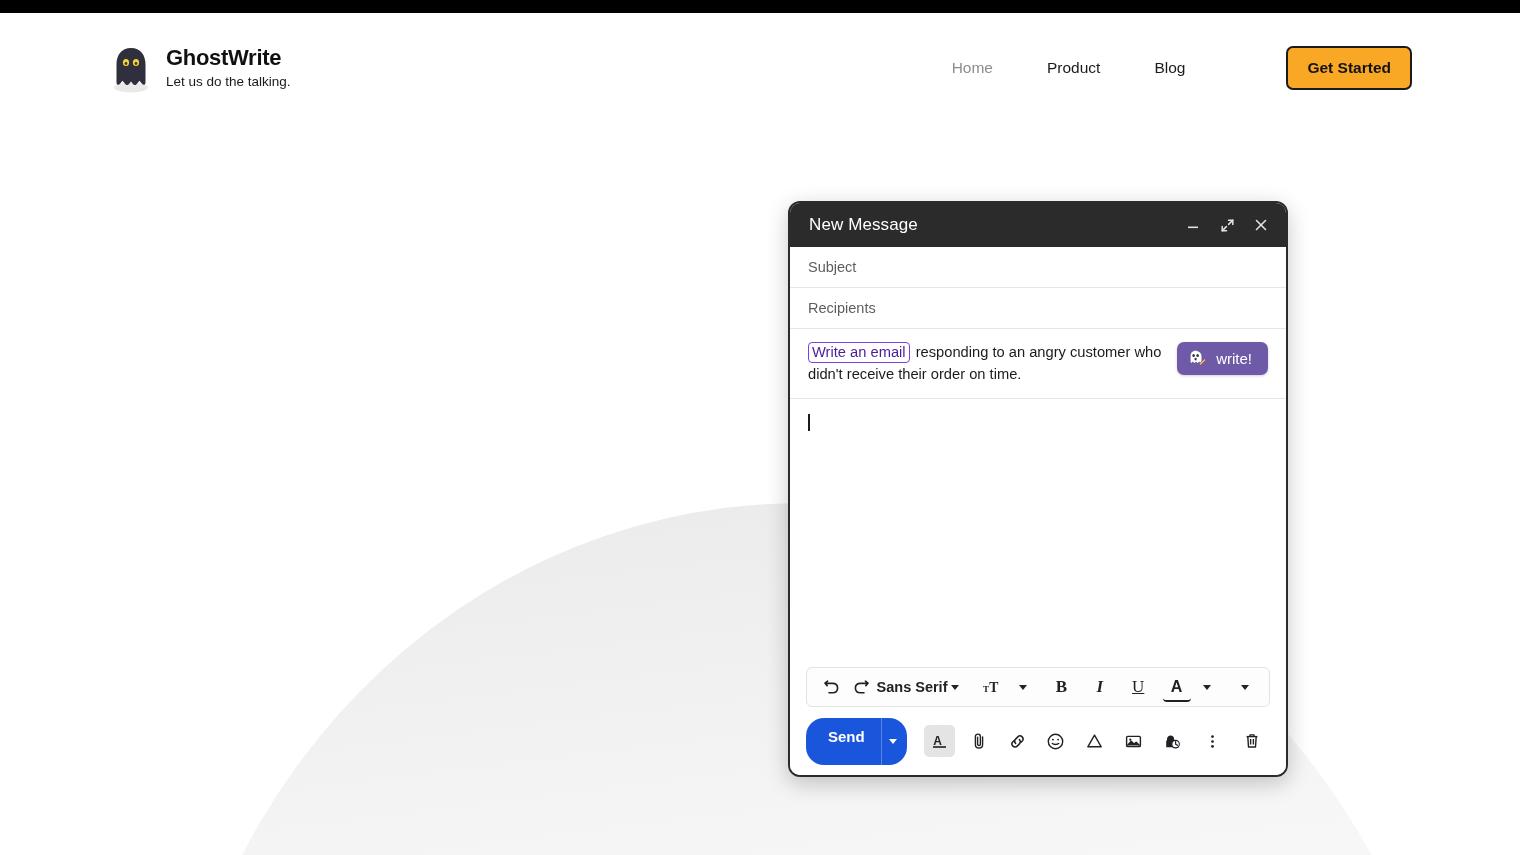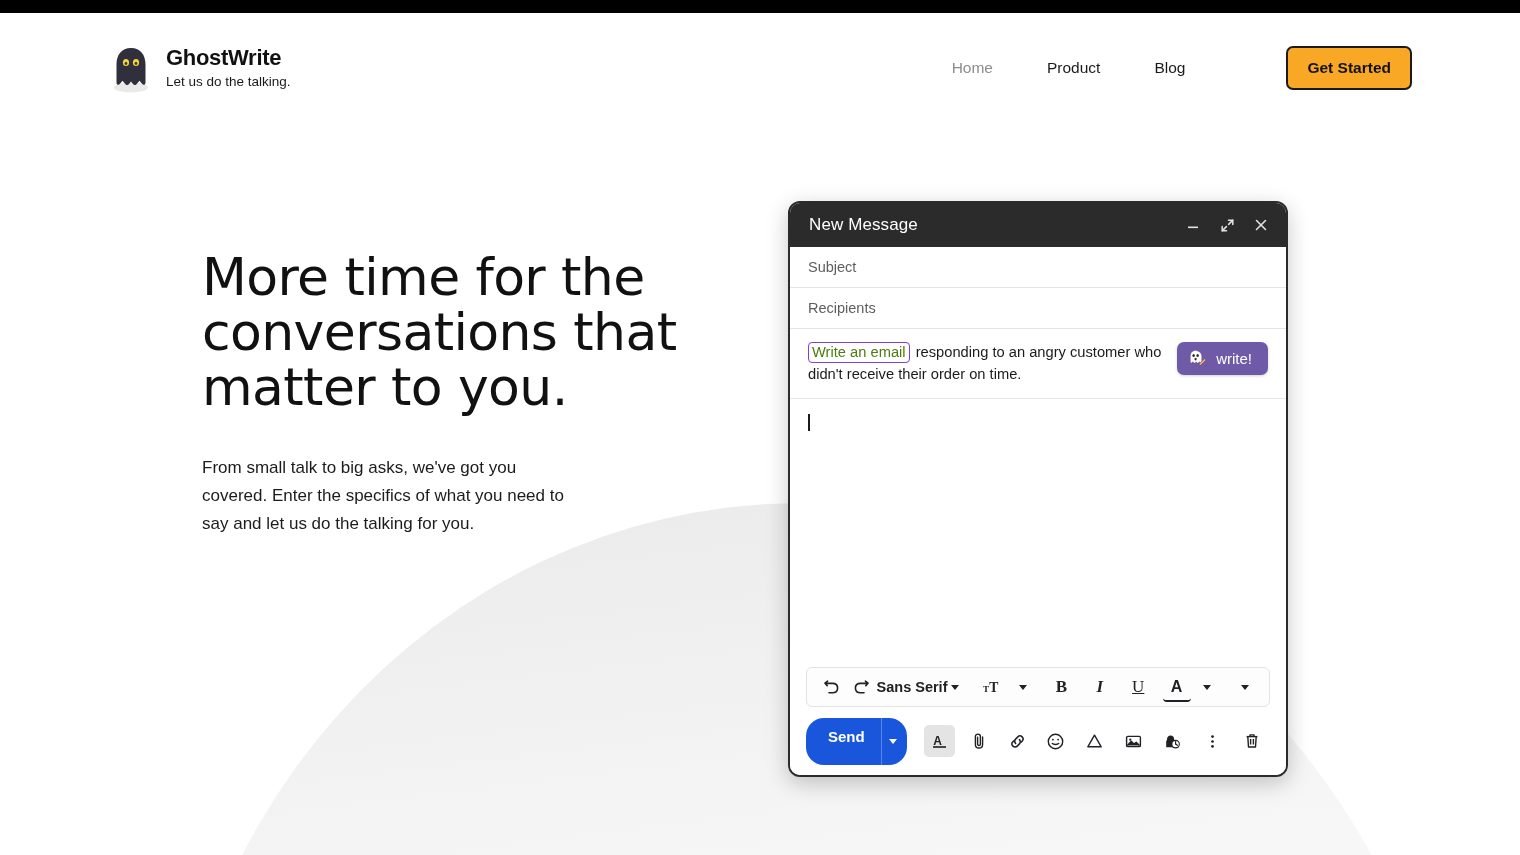--- a/index.html
+++ b/index.html
@@ -132,21 +132,21 @@
     padding: 11px 18px 13px 18px;
     display: flex; align-items: flex-start; gap: 8px;
     min-height: 66px;
   }
   .prompt-text {
     font-size: 14.7px; line-height: 22px; color: #1b1b1b;
     flex: 1 1 auto; padding-top: 1px;
   }
   .tag {
     display: inline-block;
-    color: #4d7c0f;
+    color: #4c1d95;
     border: 1.6px solid #7b3fe4;
     border-radius: 4px;
     padding: 0px 3px;
     line-height: 19px;
     margin-right: 2px;
   }
   .write-btn {
     flex: 0 0 auto;
     background: #6f5aa8;
     border: none; border-radius: 7px;
@@ -268,24 +268,20 @@
     </div>
 
     <div class="nav">
       <a class="nav-link muted">Home</a>
       <a class="nav-link">Product</a>
       <a class="nav-link">Blog</a>
       <button class="cta-btn">Get Started</button>
     </div>
   </div>
 
-  <div class="hero">
-    <h1>More time for the conversations that matter to you.</h1>
-    <p>From small talk to big asks, we've got you covered. Enter the specifics of what you need to say and let us do the talking for you.</p>
-  </div>
 
   <div class="compose">
 
     <div class="compose-header">
       <div class="compose-title">New Message</div>
       <div class="win-ctrls">
         <div class="win-btn">
           <svg width="14" height="14" viewBox="0 0 14 14">
               <rect x="2" y="8.5" width="10" height="1.6" fill="currentColor"></rect>
             </svg>

